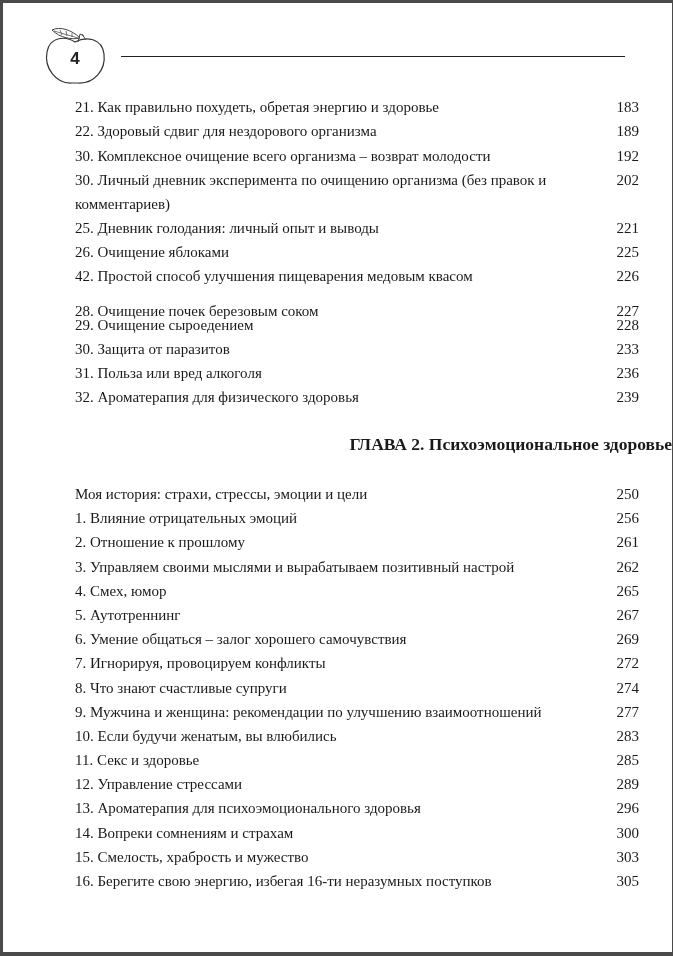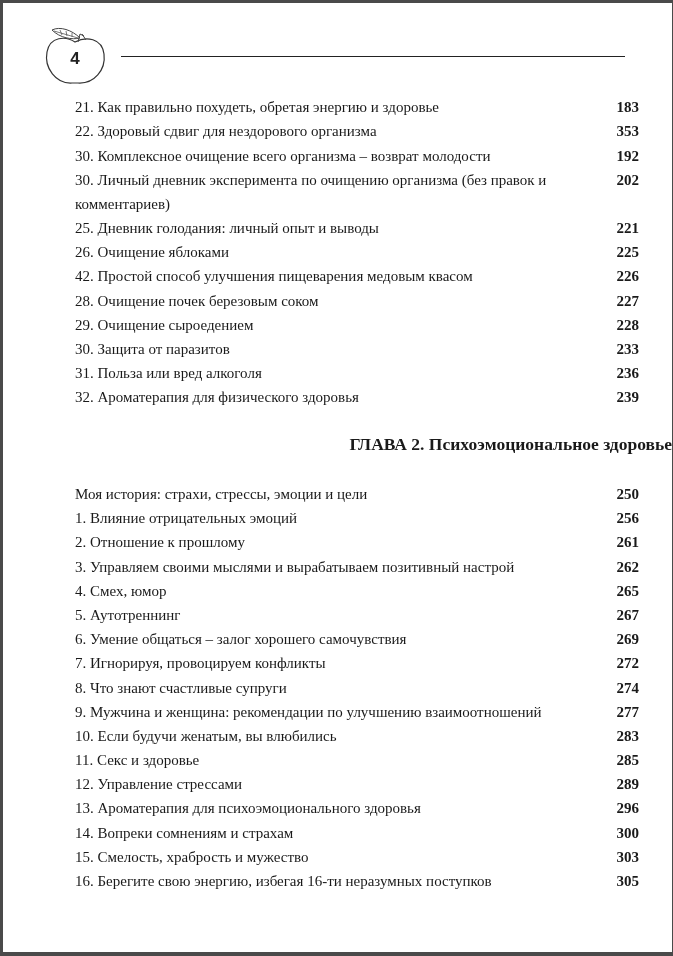--- a/index.html
+++ b/index.html
@@ -34,21 +34,21 @@
     .toc { position: absolute; left: 0; top: 0; width: 100%; }
     .entry {
       position: absolute; left: 48px; width: 564px;
       font-size: 15px; line-height: 24px; margin-left: 24px;
     }
     .entry .title {
       display: block; width: 510px;
     }
     .entry .pg {
       position: absolute; right: 0; top: 0;
-      font-weight: bold; text-align: right; width: 40px;
+      font-weight: normal; text-align: right; width: 40px;
     }
     .chapter {
       position: absolute; left: 0; width: 669px; text-align: right;
       font-weight: bold; font-size: 17.5px; top: 431px;
     }
   </style>
 </head>
 <body>
 
 <div class="page">
@@ -67,21 +67,21 @@
   </div>
 
   <div class="toc">
 
     <div class="entry" style="top:92px">
       <span class="title">21. Как правильно похудеть, обретая энергию и здоровье</span>
       <span class="pg">183</span>
     </div>
     <div class="entry" style="top:116px">
       <span class="title">22. Здоровый сдвиг для нездорового организма</span>
-      <span class="pg">353</span>
+      <span class="pg">189</span>
     </div>
     <div class="entry" style="top:141px">
       <span class="title">30. Комплексное очищение всего организма – возврат молодости</span>
       <span class="pg">192</span>
     </div>
     <div class="entry" style="top:165px">
       <span class="title">30. Личный дневник эксперимента по очищению организма (без правок и комментариев)</span>
       <span class="pg">202</span>
     </div>
     <div class="entry" style="top:213px">
@@ -89,21 +89,21 @@
       <span class="pg">221</span>
     </div>
     <div class="entry" style="top:237px">
       <span class="title">26. Очищение яблоками</span>
       <span class="pg">225</span>
     </div>
     <div class="entry" style="top:261px">
       <span class="title">42. Простой способ улучшения пищеварения медовым квасом</span>
       <span class="pg">226</span>
     </div>
-    <div class="entry" style="top:286px">
+    <div class="entry" style="top:296px">
       <span class="title">28. Очищение почек березовым соком</span>
       <span class="pg">227</span>
     </div>
     <div class="entry" style="top:310px">
       <span class="title">29. Очищение сыроедением</span>
       <span class="pg">228</span>
     </div>
     <div class="entry" style="top:334px">
       <span class="title">30. Защита от паразитов</span>
       <span class="pg">233</span>

